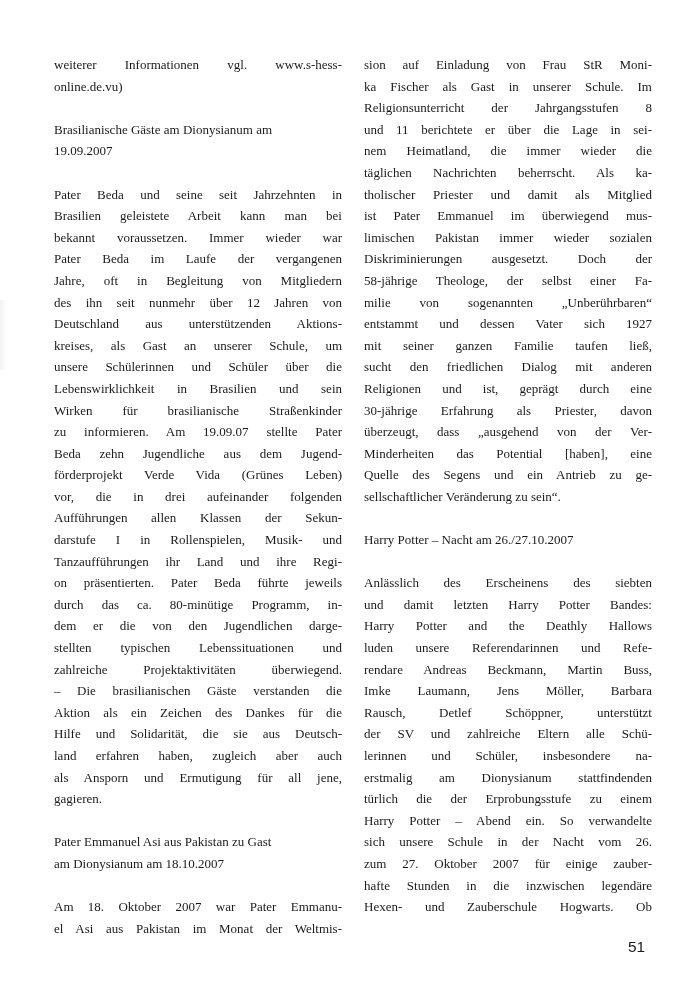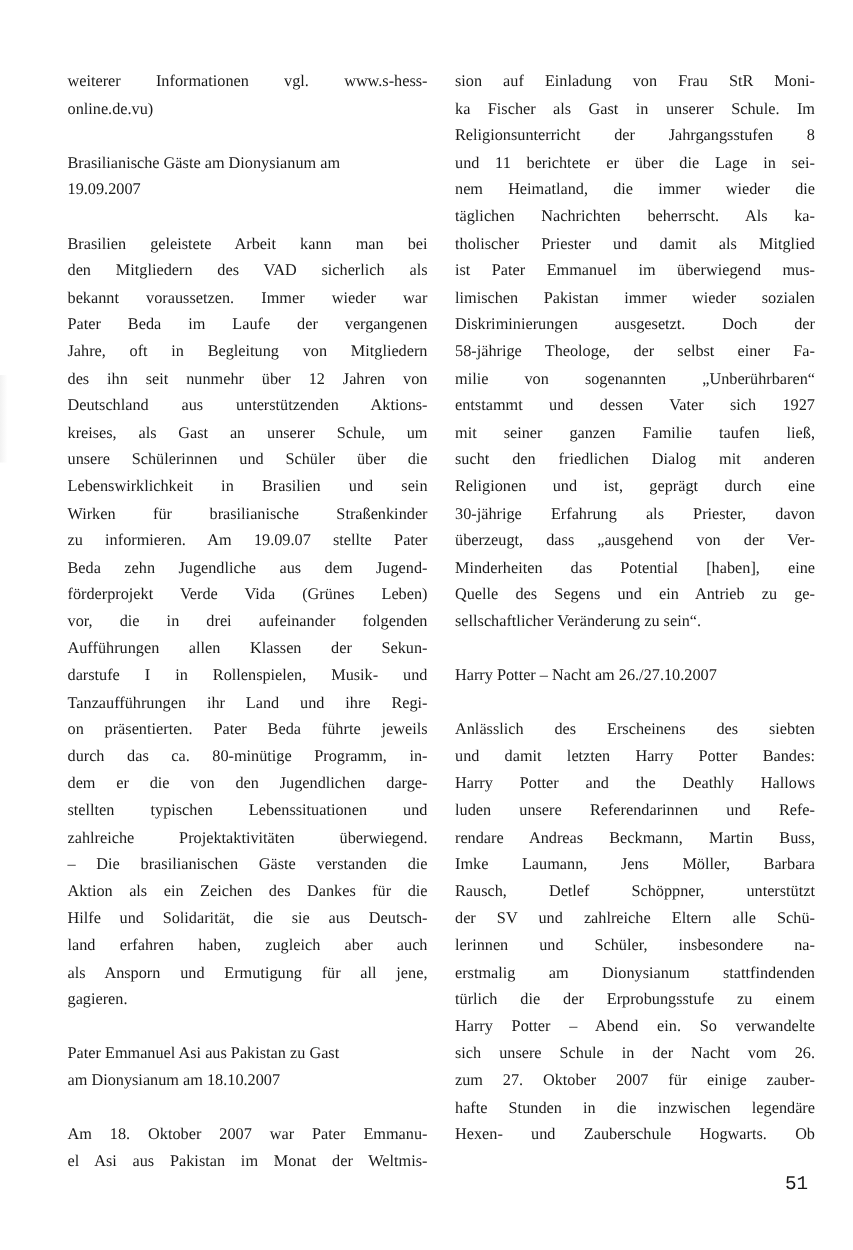--- a/index.html
+++ b/index.html
@@ -23,21 +23,21 @@
     text-align: justify;
     text-align-last: justify;
     height: 21.6px;
   }
   .line.last { text-align-last: left; }
   .gap { display: block; height: 21.6px; }
   .page-number {
     position: absolute;
     left: 628px; top: 938px;
     font-size: 15.4px;
-    font-family: Liberation Mono, monospace;
+    font-family: Liberation Sans, sans-serif;
     color: #1a1a1a;
   }
   .edge-shadow {
     position: absolute; left: 0; top: 300px; width: 6px; height: 70px;
     background: linear-gradient(to right, #f2f2f2, #ffffff);
   }
 </style>
 </head>
 <body>
 
@@ -48,22 +48,22 @@
       <span class="line">weiterer Informationen vgl. www.s-hess-</span>
       <span class="line last">online.de.vu)</span>
     </div>
   <span class="gap"></span>
   <div>
       <span class="line last">Brasilianische Gäste am Dionysianum am</span>
       <span class="line last">19.09.2007</span>
     </div>
   <span class="gap"></span>
   <div>
+      <span class="line">Pater Beda und seine seit Jahrzehnten in</span>
       <span class="line">Brasilien geleistete Arbeit kann man bei</span>
-      <span class="line">den Mitgliedern des VAD sicherlich als</span>
       <span class="line">bekannt voraussetzen. Immer wieder war</span>
       <span class="line">Pater Beda im Laufe der vergangenen</span>
       <span class="line">Jahre, oft in Begleitung von Mitgliedern</span>
       <span class="line">des ihn seit nunmehr über 12 Jahren von</span>
       <span class="line">Deutschland aus unterstützenden Aktions-</span>
       <span class="line">kreises, als Gast an unserer Schule, um</span>
       <span class="line">unsere Schülerinnen und Schüler über die</span>
       <span class="line">Lebenswirklichkeit in Brasilien und sein</span>
       <span class="line">Wirken für brasilianische Straßenkinder</span>
       <span class="line">zu informieren. Am 19.09.07 stellte Pater</span>

